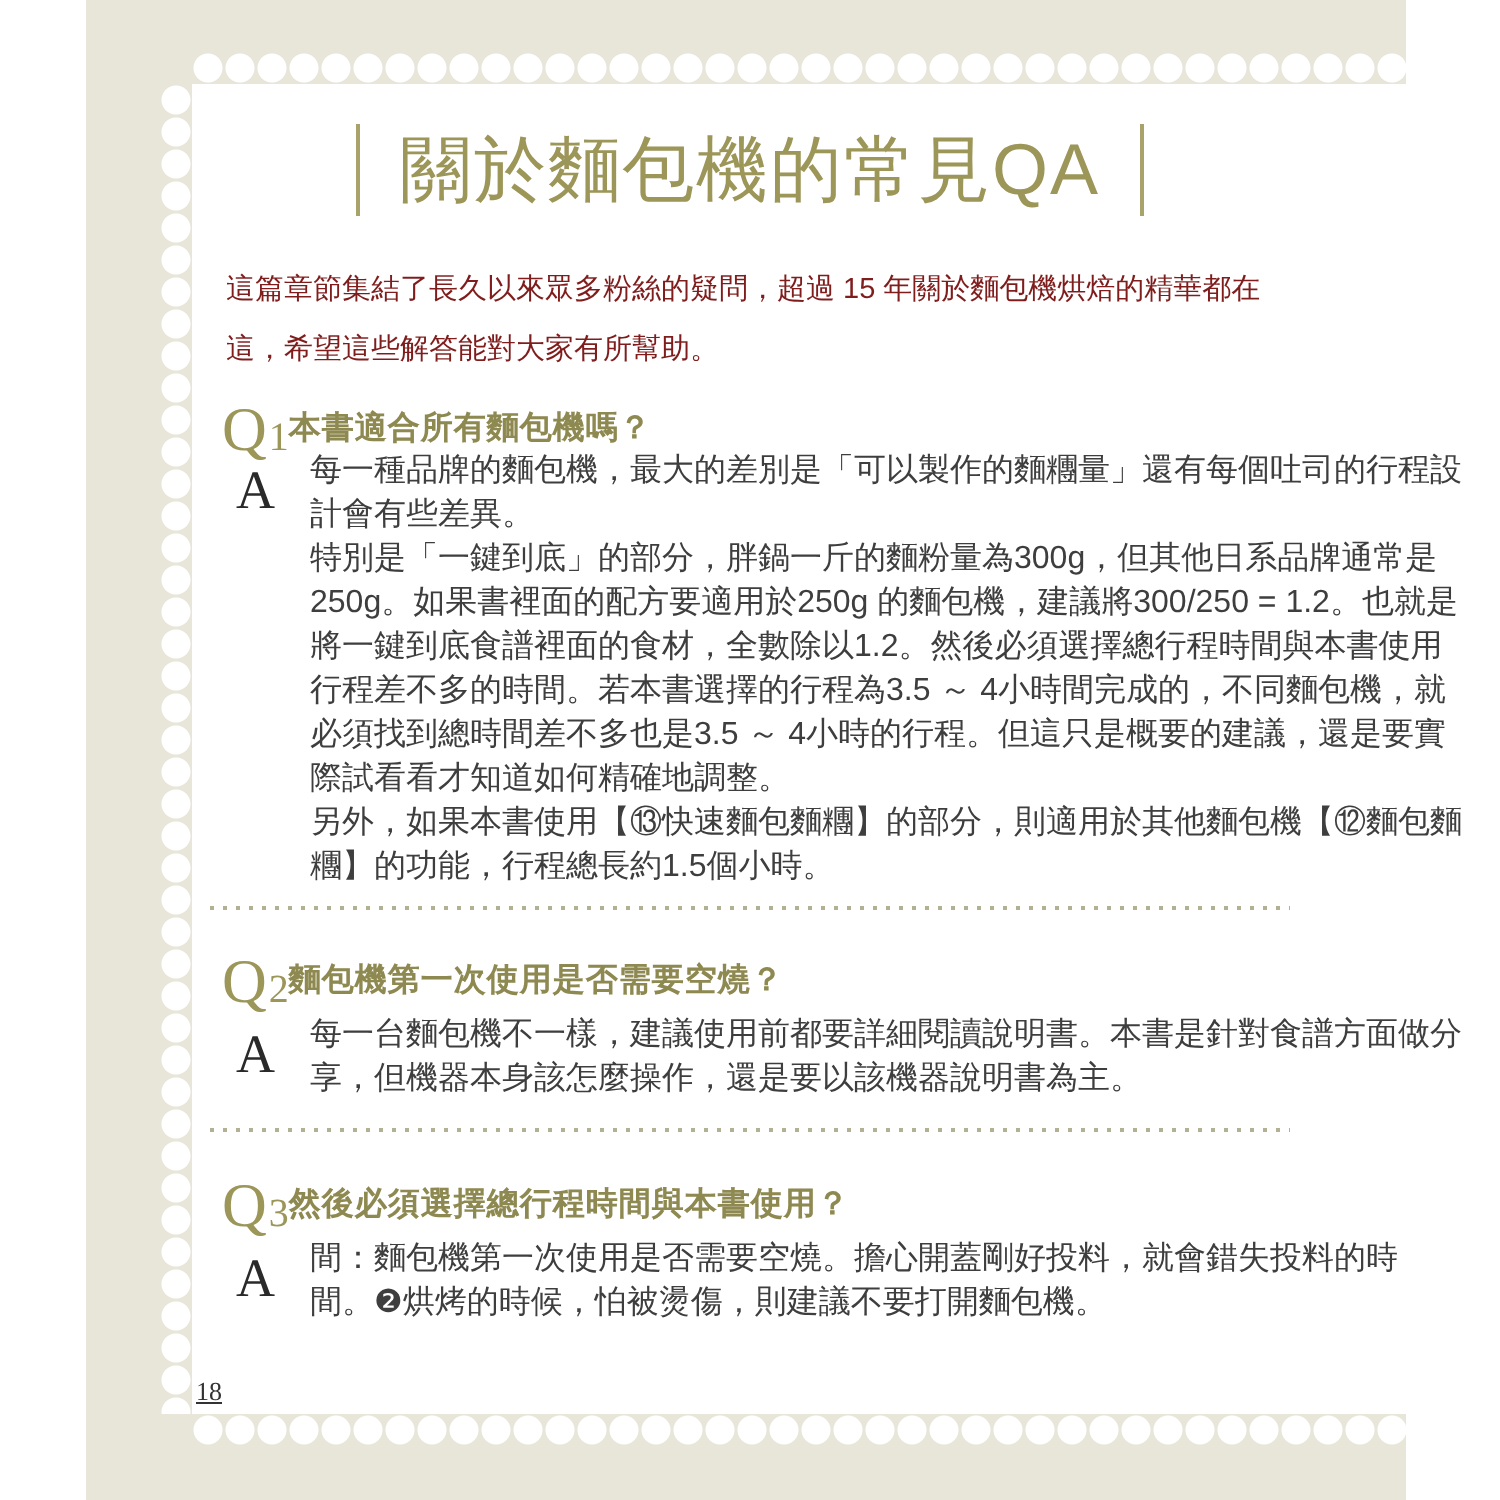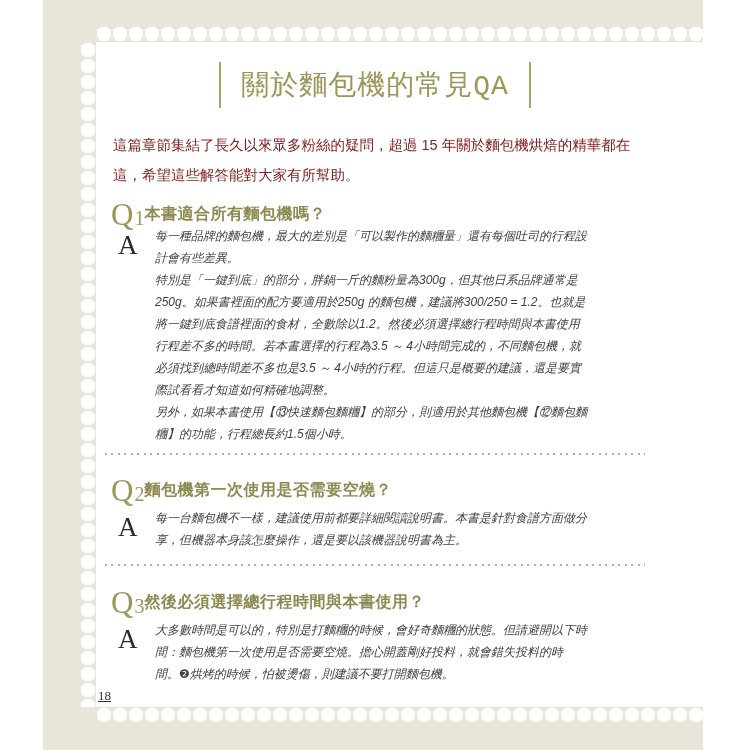--- a/index.html
+++ b/index.html
@@ -34,22 +34,22 @@
     background-size:16px 16px;background-repeat:repeat-y;
   }
 
   
   .title-row{
     position:absolute;left:0;top:56px;width:750px;height:58px;
     display:flex;align-items:center;justify-content:center;gap:20px;
   }
   .title-bar{width:2px;height:46px;background:#aaa26b;}
   .page-title{
-    margin:0;font-family:Liberation Mono, monospace;
-    font-size:28px;font-weight:normal;color:#9d9659;letter-spacing:1px;
+    margin:0;font-family:Liberation Sans, sans-serif;
+    font-size:36px;font-weight:normal;color:#9d9659;letter-spacing:1px;
     white-space:nowrap;
   }
 
   
   .intro{position:absolute;left:113px;top:130px;width:540px;color:#7f1d1d;font-size:14.5px;}
   .intro .line{line-height:30px;}
 
   .line{white-space:nowrap;}
 
   
@@ -61,21 +61,21 @@
   .q-Q{font-size:31px;}
   .q-n{font-size:20px;margin-left:1px;}
   .q-text{font-size:16px;font-weight:bold;color:#8e8950;margin-left:0;letter-spacing:0.5px;}
 
   
   .a-mark{
     position:absolute;left:118px;
     font-family:"Liberation Serif","DejaVu Serif",serif;
     font-size:27px;color:#2a2a2a;line-height:1;
   }
-  .a-body{position:absolute;left:155px;width:505px;color:#3e3e3e;font-size:12px;font-style:italic;}
+  .a-body{position:absolute;left:155px;width:505px;color:#3e3e3e;font-size:16px;}
   .a-body .line{line-height:22px;}
 
   
   .divider{
     position:absolute;left:105px;width:540px;height:2px;
     background-image:repeating-linear-gradient(90deg,#b3b194 0px,#b3b194 2px,rgba(0,0,0,0) 2px,rgba(0,0,0,0) 6.5px);
   }
 
   .page-num{
     position:absolute;left:98px;top:688px;
@@ -146,20 +146,19 @@
 
   <div class="q-head" style="top:586px;">
     <span class="q-mark">
         <span class="q-Q">Q</span>
         <span class="q-n">3</span>
       </span>
     <span class="q-text">然後必須選擇總行程時間與本書使用？</span>
   </div>
   <div class="a-mark" style="top:626px;">A</div>
   <div class="a-body" style="top:619px;">
-    <div class="line">大多數時間是可以的，特別是打麵糰的時候，會好奇麵糰的狀態。但請避開以下時</div>
     <div class="line">間：麵包機第一次使用是否需要空燒。擔心開蓋剛好投料，就會錯失投料的時</div>
     <div class="line">間。❷烘烤的時候，怕被燙傷，則建議不要打開麵包機。</div>
   </div>
 
   <div class="page-num">18</div>
 
 </div>
 
 </body></html>

